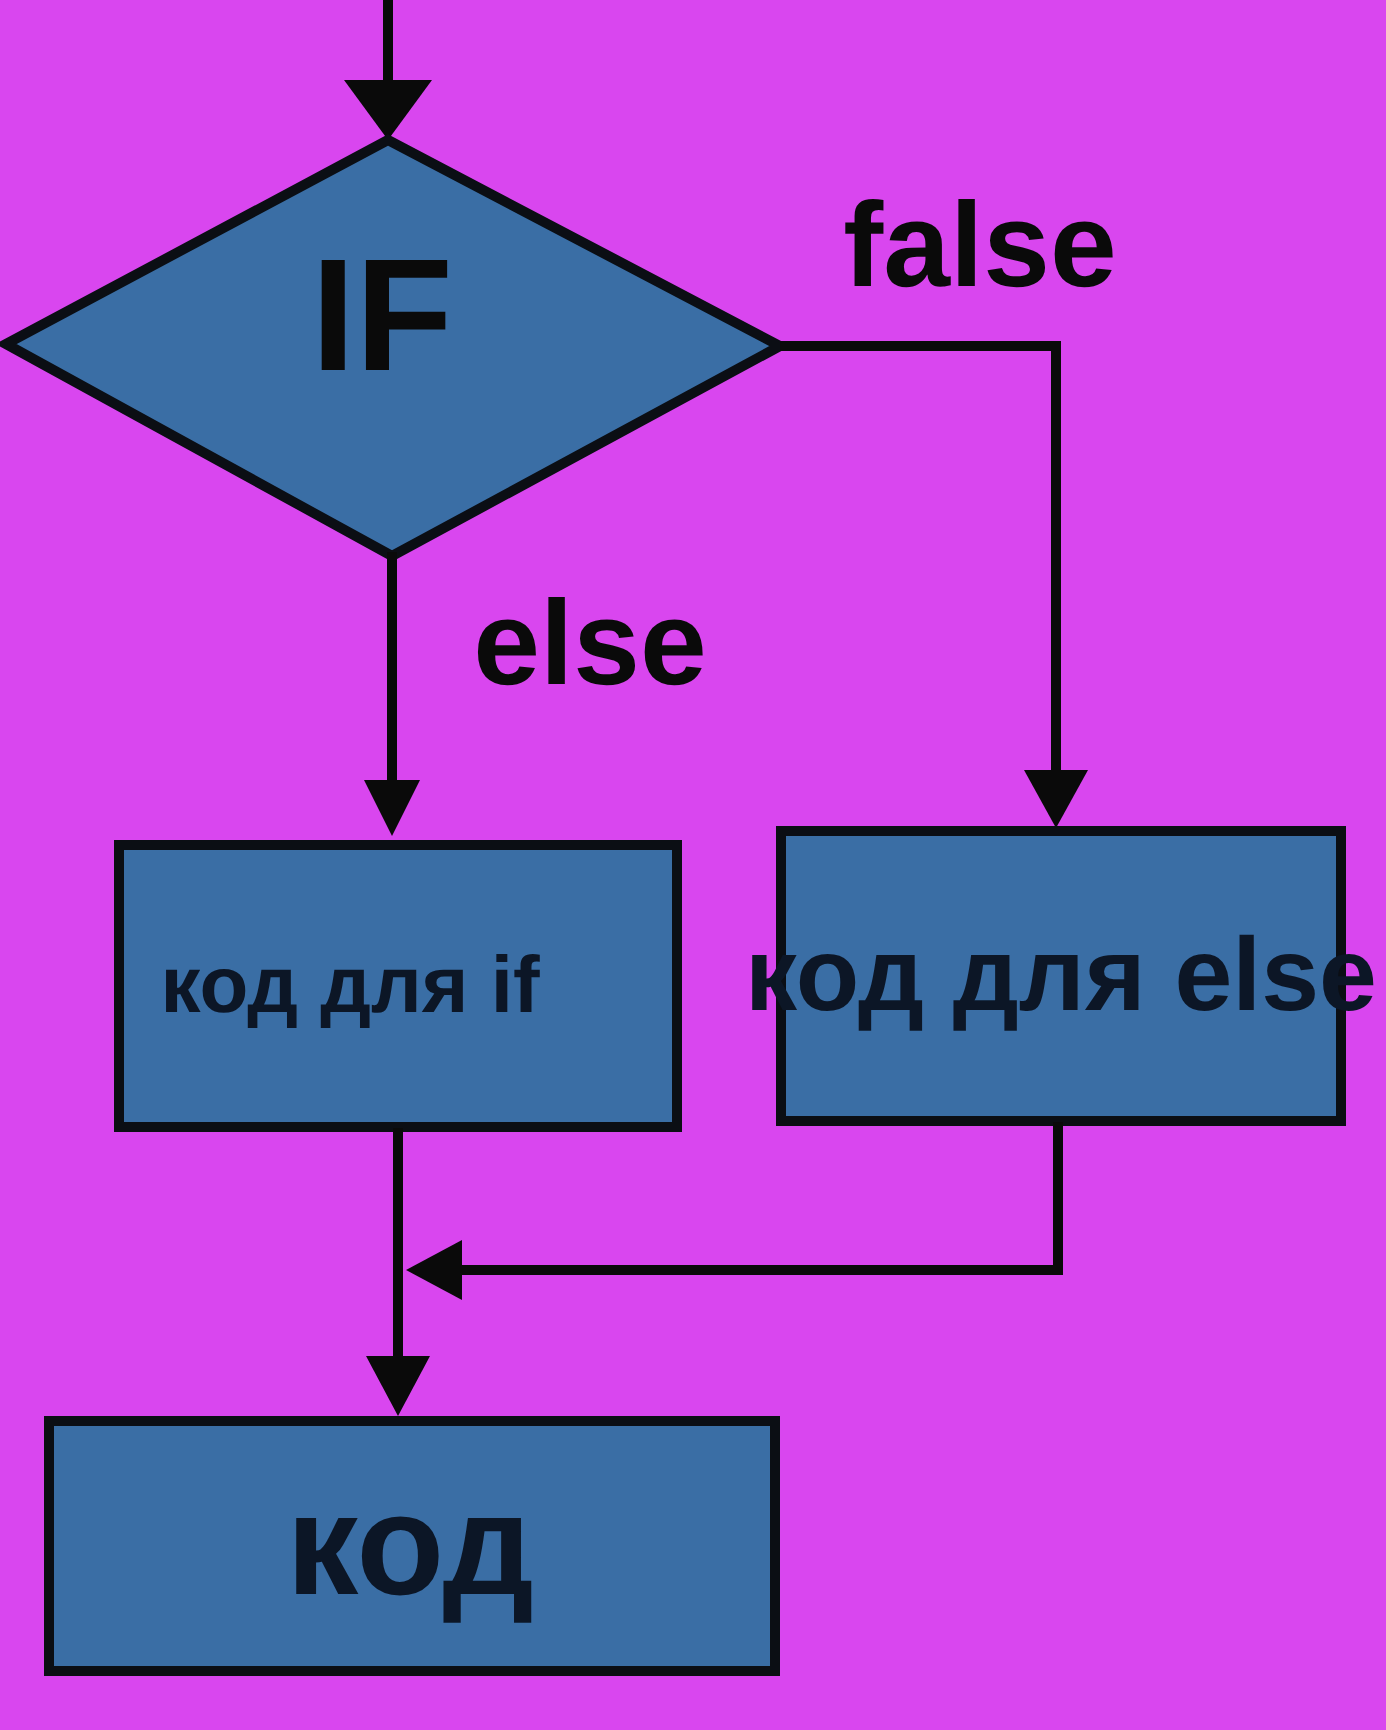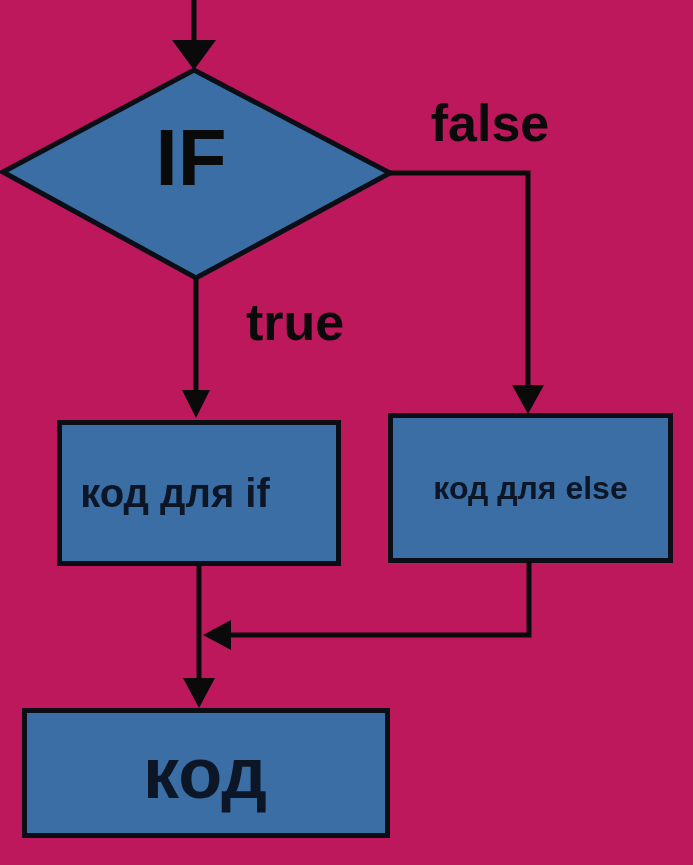--- a/index.html
+++ b/index.html
@@ -1,21 +1,21 @@
 <!DOCTYPE html>
 <html><head>
 <meta charset="utf-8">
 <style>
   * { margin: 0; padding: 0; box-sizing: border-box; }
   html, body { background: #ffffff; }
   .canvas {
     position: relative;
     width: 693px;
     height: 865px;
-    background: #be185d;
+    background: #d946ef;
     overflow: hidden;
     font-family: "Liberation Sans", sans-serif;
   }
   svg.wires {
     position: absolute;
     left: 0; top: 0;
     width: 693px; height: 865px;
     display: block;
   }
   .wire {
@@ -28,21 +28,21 @@
   .arrowhead { fill: #0a0a0a; stroke: none; }
   .shape { stroke: #0b0e14; stroke-width: 5; }
   .edge-label {
     position: absolute;
     transform: translate(-50%, -50%);
     font-weight: bold;
     color: #0a0a0a;
     white-space: nowrap;
     line-height: 1;
   }
-  .edge-label.lg { font-size: 52px; }
+  .edge-label.lg { font-size: 60px; }
   .decision-label {
     position: absolute;
     transform: translate(-50%, -50%);
     left: 191px; top: 158px;
     font-size: 80px;
     font-weight: bold;
     color: #0a0a0a;
     line-height: 1;
   }
   .node-label {
@@ -52,21 +52,21 @@
     justify-content: center;
     font-weight: bold;
     color: #0c1626;
     text-align: center;
     white-space: nowrap;
     line-height: 1;
   }
   #false-label { left: 490px; top: 123px; }
   #true-label  { left: 295px; top: 322px; }
   #if-box-label   { left: 57px;  top: 420px; width: 236px; height: 146px; font-size: 40px; }
-  #else-box-label { left: 388px; top: 413px; width: 285px; height: 150px; font-size: 32px; }
+  #else-box-label { left: 388px; top: 413px; width: 285px; height: 150px; font-size: 52px; }
   #end-box-label  { left: 22px;  top: 708px; width: 366px; height: 130px; font-size: 72px; }
 </style>
 </head>
 <body>
 
 <div class="canvas">
 
   <svg class="wires" viewBox="0 0 693 865" aria-hidden="true">
 
     <line class="wire" x1="194" y1="0" x2="194" y2="44"></line>
@@ -90,21 +90,21 @@
     <line class="wire" x1="199" y1="564" x2="199" y2="682"></line>
     <polygon class="arrowhead" points="183,678 215,678 199,708"></polygon>
 
     <rect class="shape" x="24.5" y="710.5" width="363" height="125" fill="#3A6EA5"></rect>
   </svg>
 
   <div class="decision-label" id="if-label">IF</div>
 
   <div class="edge-label lg" id="false-label">false</div>
 
-  <div class="edge-label lg" id="true-label">true</div>
+  <div class="edge-label lg" id="true-label">else</div>
 
   <div class="node-label" id="if-box-label">код для if</div>
 
   <div class="node-label" id="else-box-label">код для else</div>
 
   <div class="node-label" id="end-box-label">код</div>
 
 </div>
 
 </body></html>

